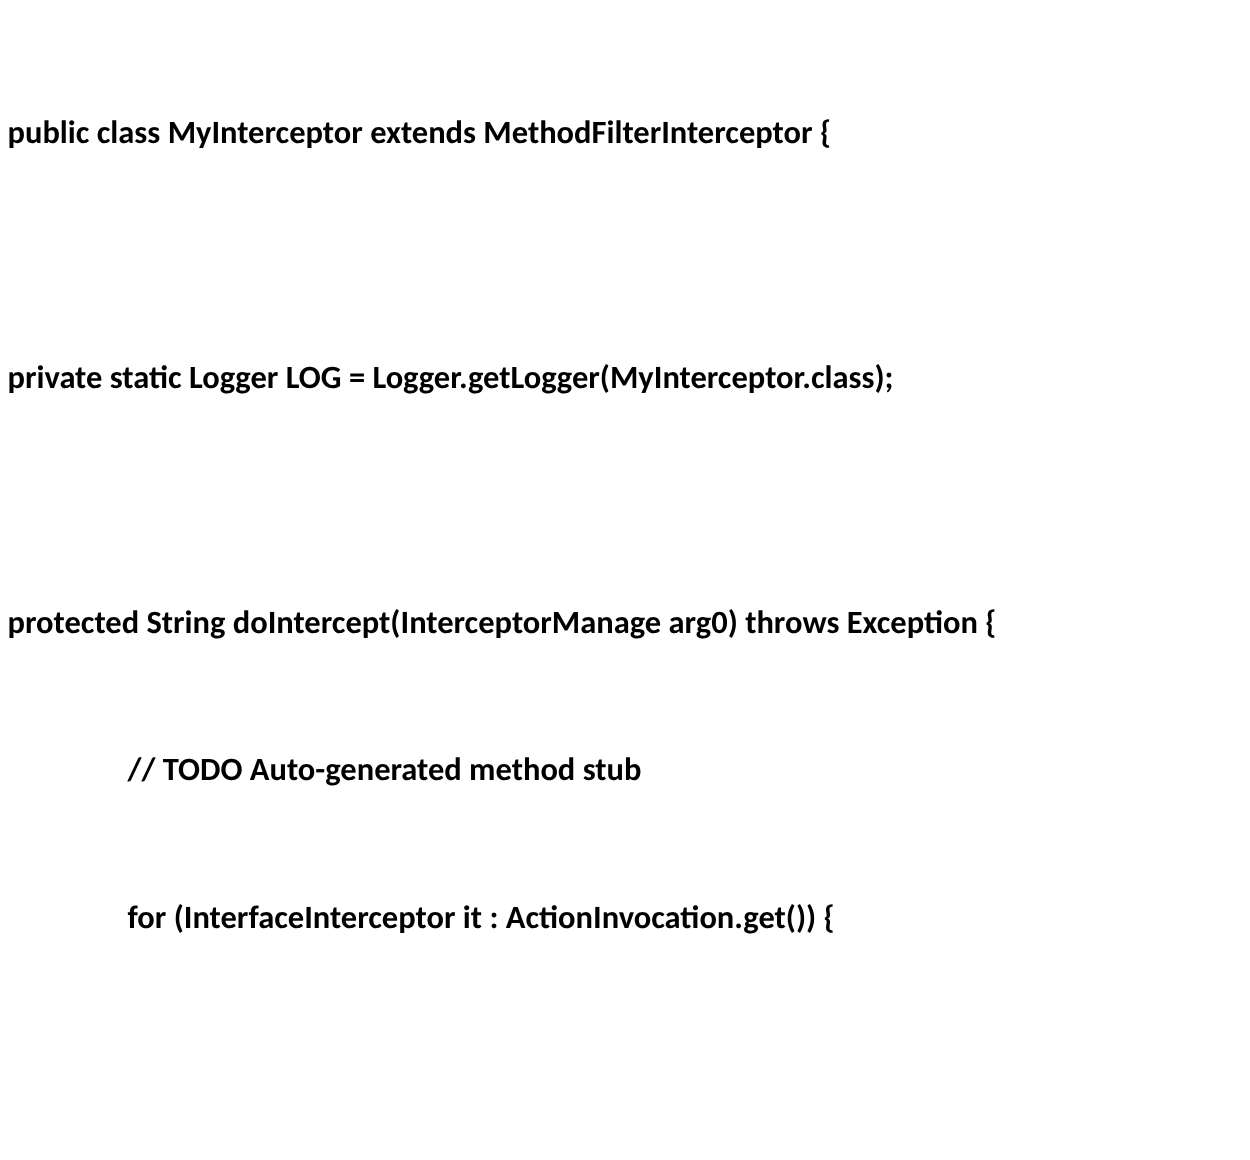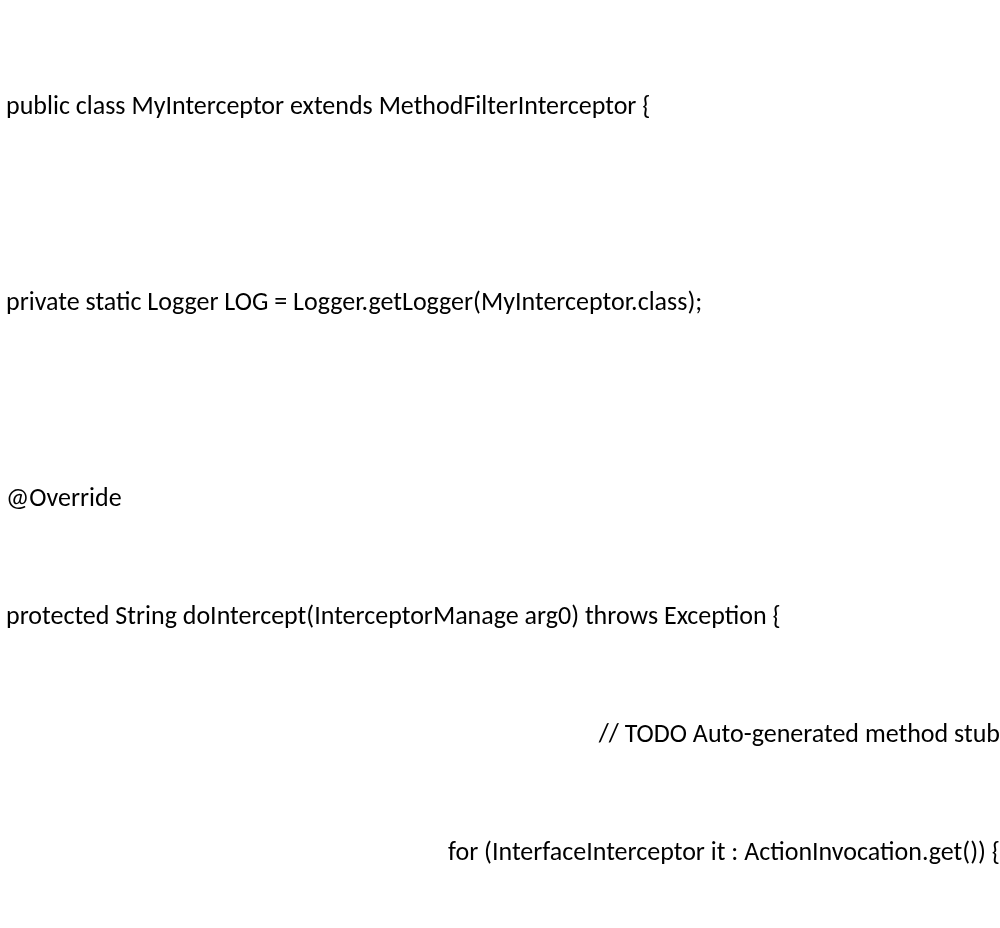--- a/index.html
+++ b/index.html
@@ -16,42 +16,41 @@
       width: 1000px;
       line-height: 1.5;
     }
     .code-container {
       white-space: pre;
     }
     .code-line {
       display: block;
       min-height: 40px;
       padding-left: 6px;
+      font-weight: bold;
     }
     .indent-1 {
     }
     .indent-2 {
       padding-left: 102px;
-      text-align: right;
     }
     .blank-line {
       height: 46px;
     }
   </style>
 </head>
 <body>
 
 <div class="code-container">
   <span class="code-line">public class MyInterceptor extends MethodFilterInterceptor {</span>
   <span class="blank-line"></span>
   <span class="blank-line"></span>
   <span class="code-line indent-1">private static Logger LOG = Logger.getLogger(MyInterceptor.class);</span>
   <span class="blank-line"></span>
   <span class="blank-line"></span>
-  <span class="code-line indent-1">@Override</span>
   <span class="code-line indent-1">protected String doIntercept(InterceptorManage arg0) throws Exception {</span>
   <span class="code-line indent-2">// TODO Auto-generated method stub</span>
   <span class="code-line indent-2">for (InterfaceInterceptor it : ActionInvocation.get()) {</span>
   
   
   
   
   
   
   

